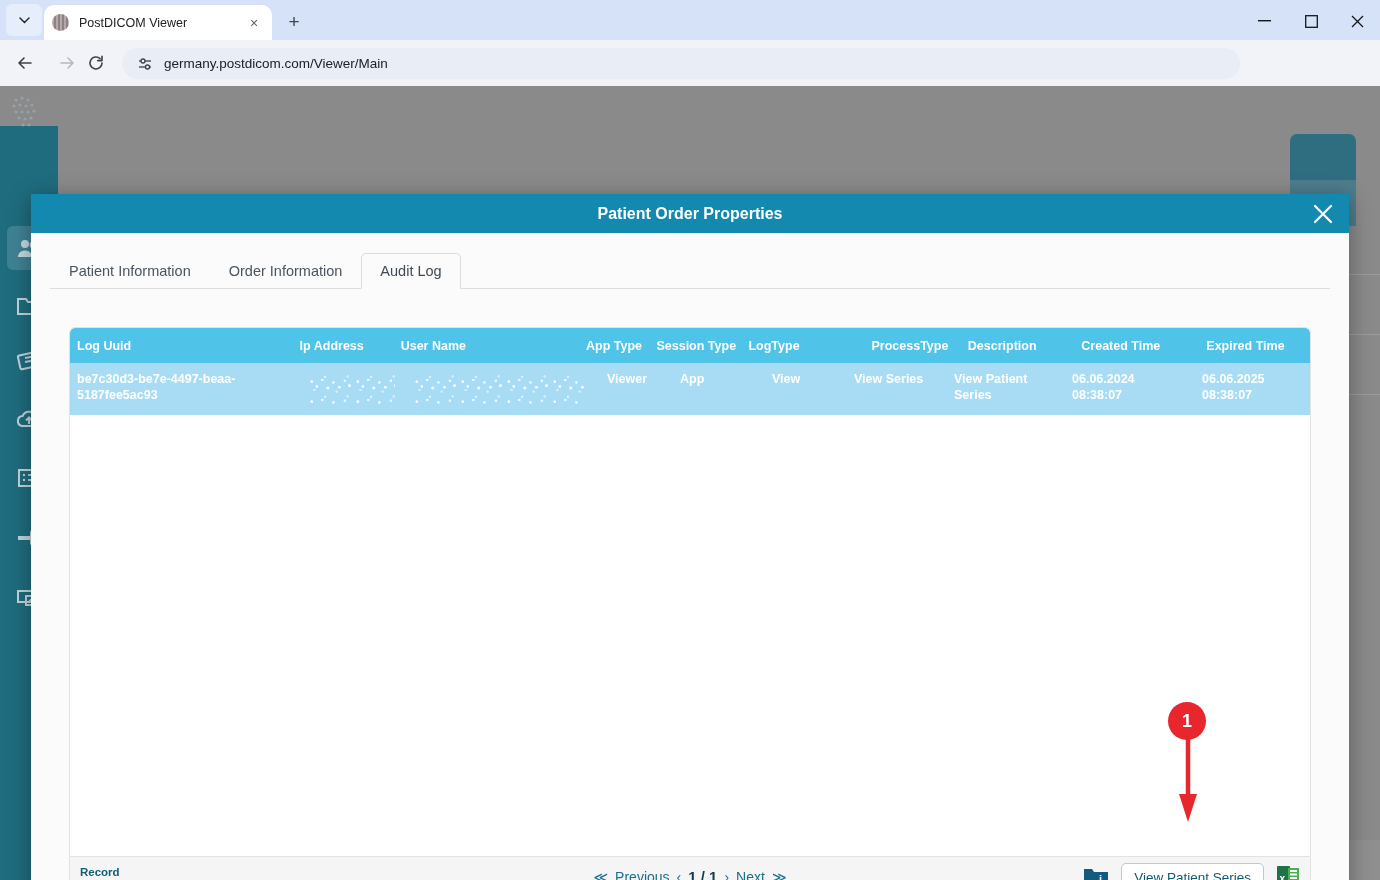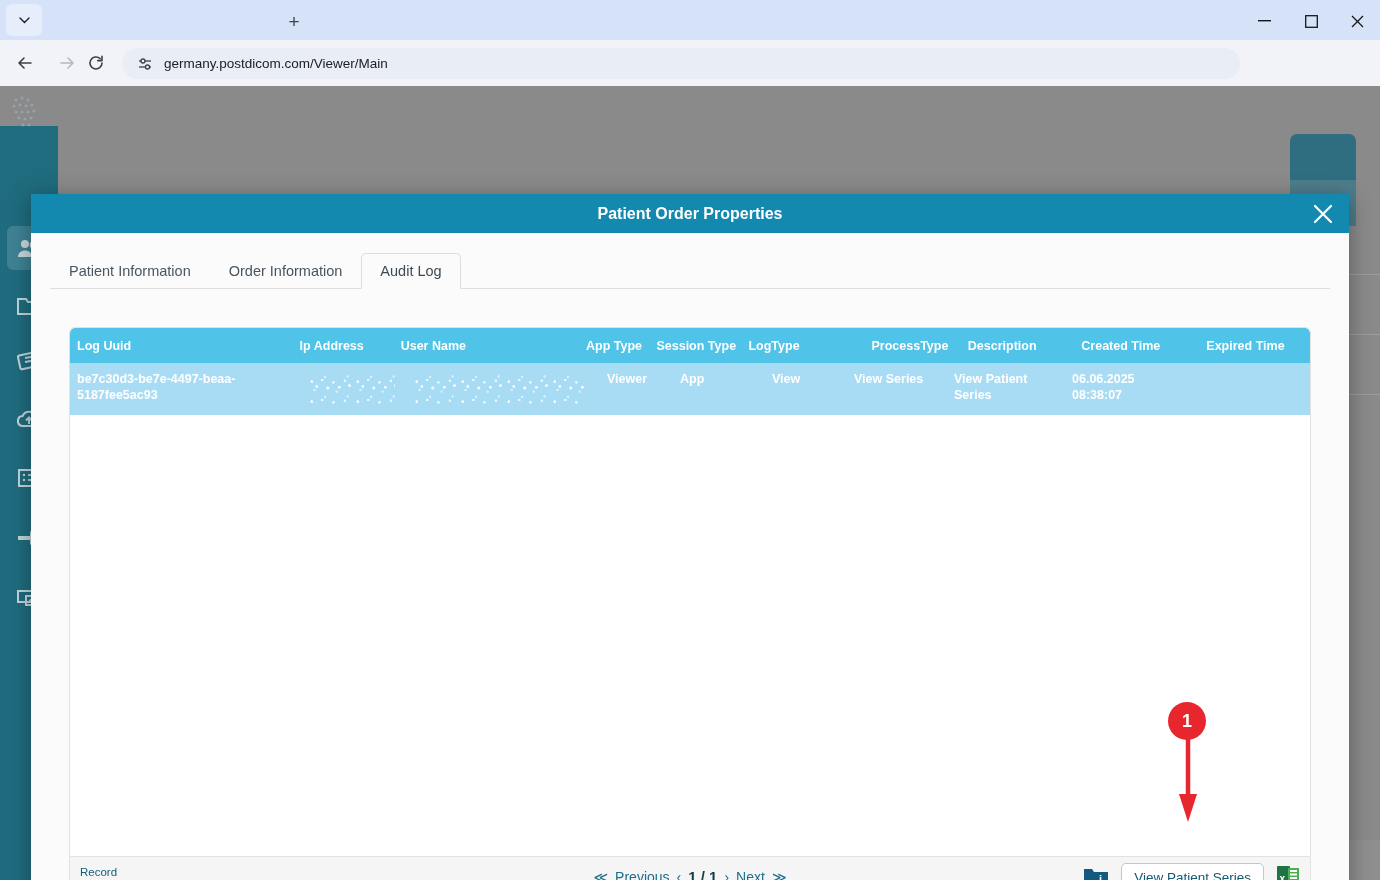--- a/index.html
+++ b/index.html
@@ -232,21 +232,21 @@
     position: absolute; left: 38px; top: 624px;
     width: 1242px; height: 44px;
     background: #f5f5f5;
     border: 1px solid #e2e2e2; border-top: none;
     border-radius: 0 0 6px 6px;
   }
   #record-info {
     position: absolute; left: 10px; top: 8px;
     font-size: 11.5px; color: #0f5f7a; font-weight: 700; line-height: 1.35;
   }
-  #record-info .r1 { font-weight: 400; }
+  #record-info .r1 { font-weight: 700; }
   #pager {
     position: absolute; left: 0; right: 0; top: 11px;
     display: flex; align-items: center; justify-content: center; gap: 7px;
     font-size: 14px; color: #1b6e8c;
   }
   #pager .pg-num { font-weight: 700; color: #123b4a; font-size: 15px; }
   #pager .chev { color: #1b6e8c; }
   #footer-right {
     position: absolute; right: 10px; top: 6px;
     display: flex; align-items: center; gap: 12px;
@@ -275,20 +275,25 @@
 </head>
 <body>
 
 <div id="browser">
 
   <div id="tabstrip">
     <div id="tab-list-btn">
       <svg width="11" height="7" viewBox="0 0 11 7">
           <path d="M1 1l4.5 4.5L10 1" stroke="#202124" stroke-width="1.4" fill="none" stroke-linecap="round"></path>
         </svg>
+    </div>
+    <div class="tab">
+      <span class="tab-favicon"></span>
+      <span class="tab-title">PostDICOM Viewer</span>
+      <span class="tab-close">×</span>
     </div>
     <div id="new-tab">+</div>
     <div class="wbtn" id="win-min">
       <svg width="13" height="2">
           <rect width="13" height="1.4" fill="#15171a"></rect>
         </svg>
     </div>
     <div class="wbtn" id="win-max">
       <svg width="13" height="13">
           <rect x="0.7" y="0.7" width="11.6" height="11.6" fill="none" stroke="#15171a" stroke-width="1.3"></rect>
@@ -467,20 +472,21 @@
               <span class="redacted"></span>
             </div>
             <div class="td" style="width:193px;">
               <span class="redacted"></span>
             </div>
             <div class="td" style="width:73px;">Viewer</div>
             <div class="td" style="width:92px;">App</div>
             <div class="td" style="width:82px;">View</div>
             <div class="td" style="width:100px;">View Series</div>
             <div class="td" style="width:118px;">View Patient Series</div>
+            <div class="td" style="width:130px;">06.06.2024 08:38:07</div>
             <div class="td" style="width:115px;">06.06.2025 08:38:07</div>
           </div>
         </div>
 
         <div id="grid-footer">
           <div id="record-info">
             <span class="r1">Record</span><br>
             
           </div>
           <div id="pager">

